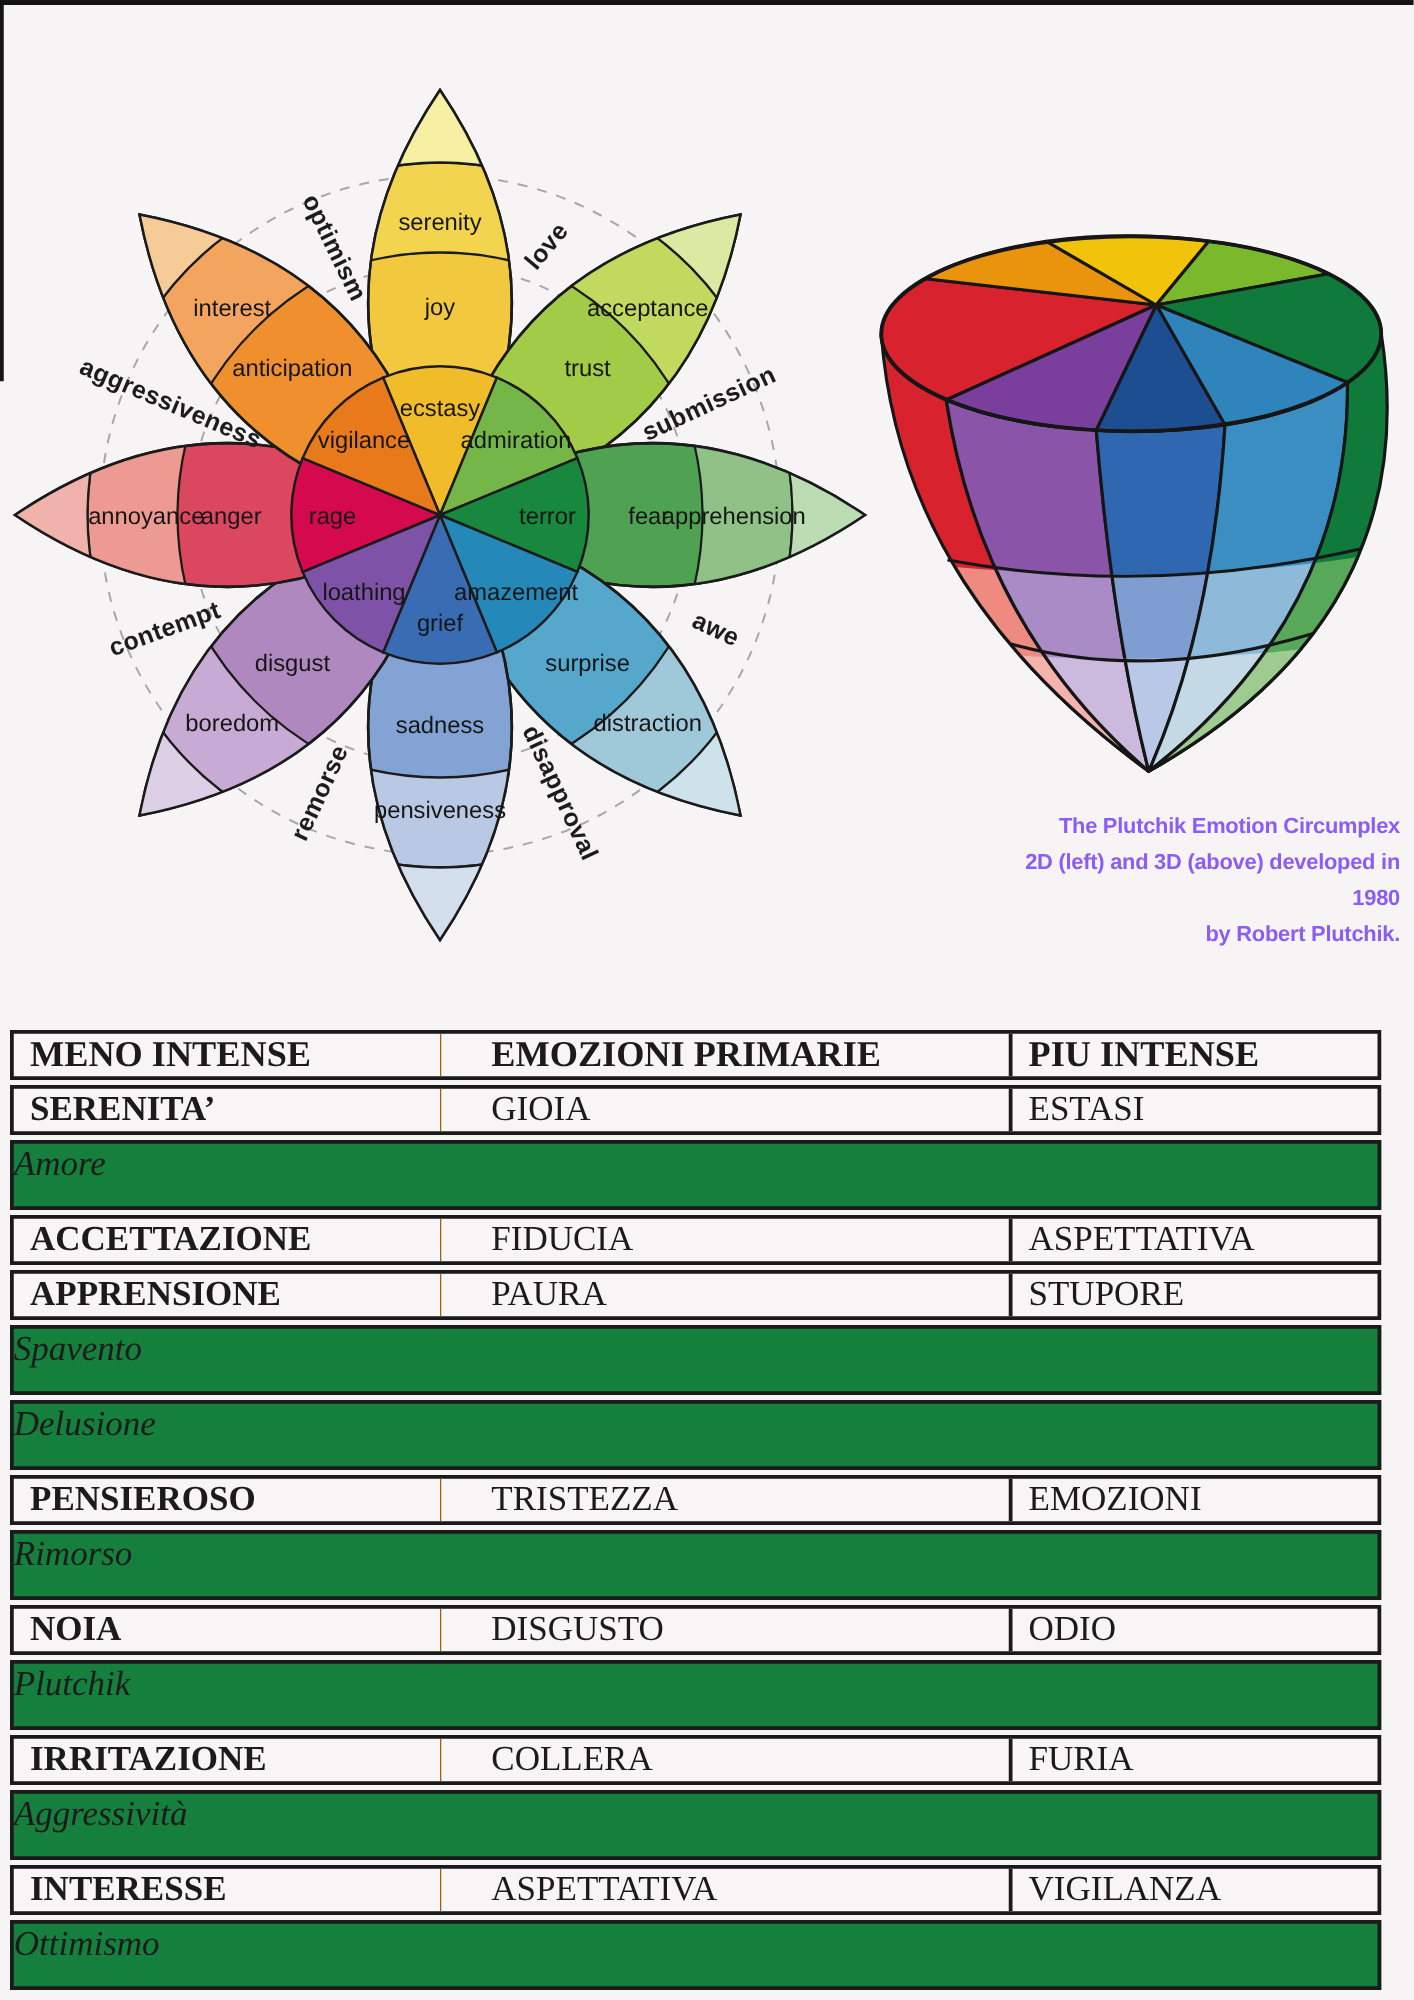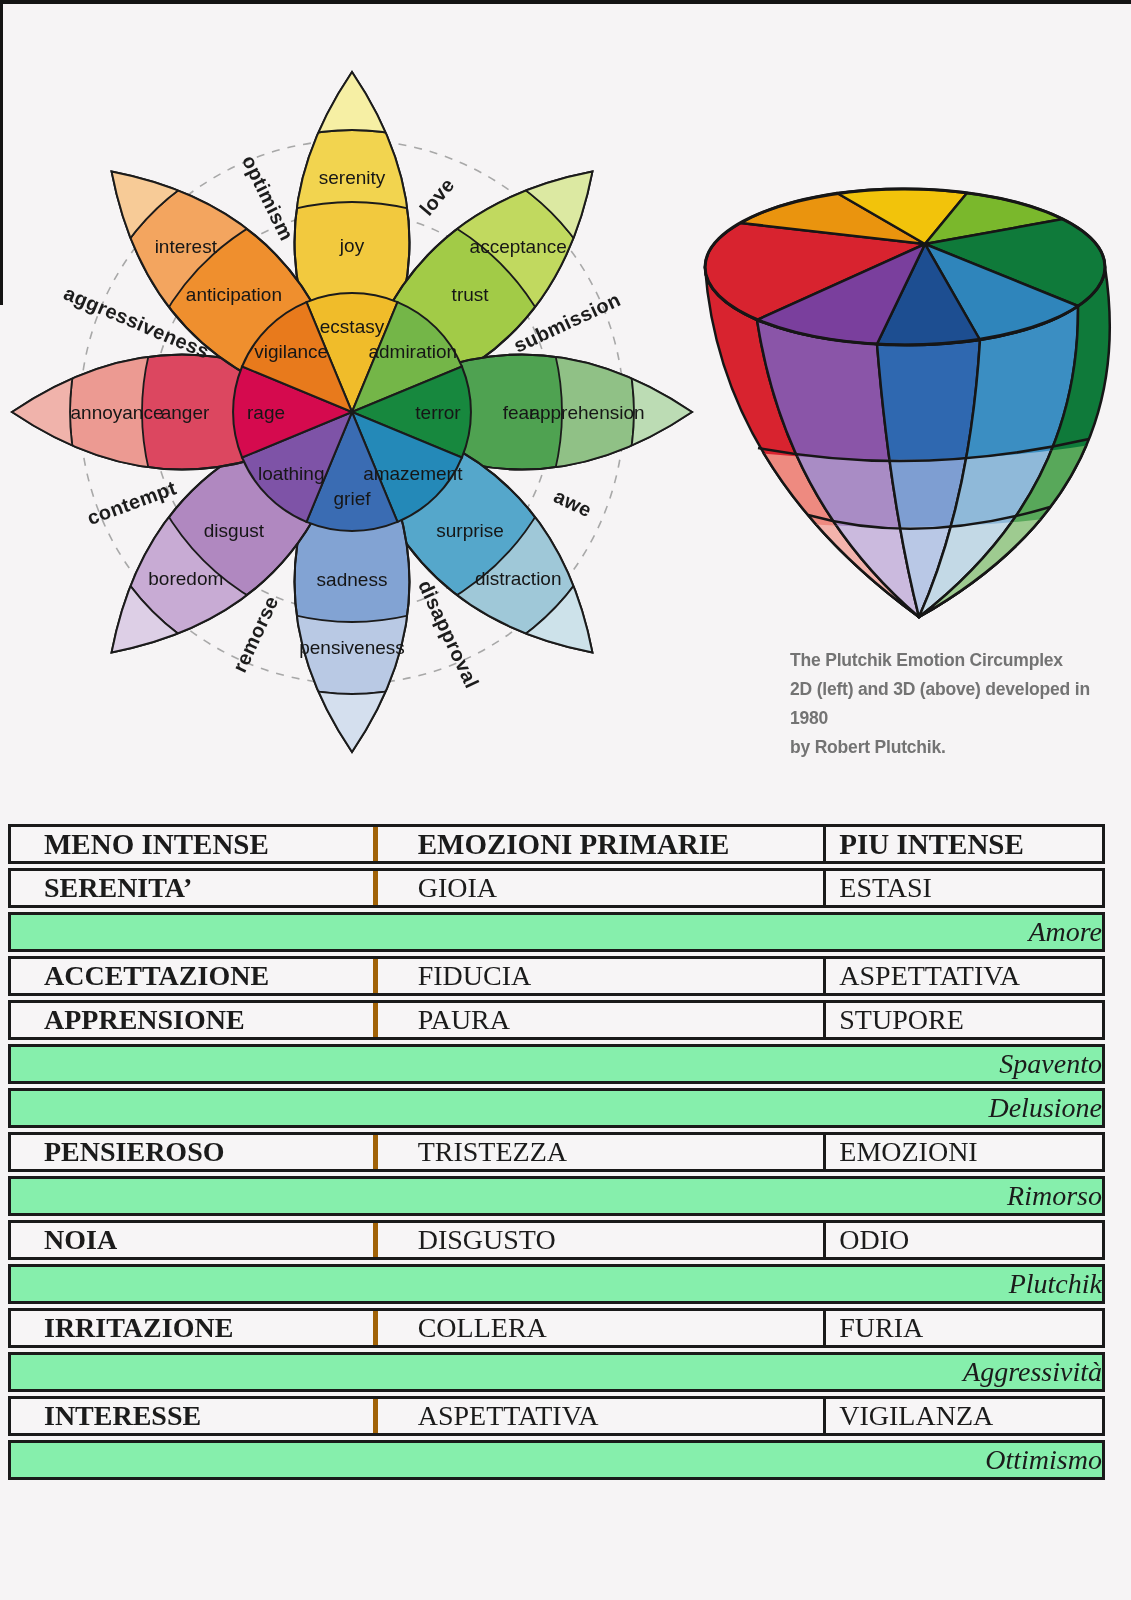--- a/index.html
+++ b/index.html
@@ -12,41 +12,42 @@
   .frame-left{position:absolute;left:0;top:0;width:3px;height:305px;background:#141414;}
 
   #wheel-svg{position:absolute;left:0;top:60px;width:710px;height:700px;}
   .seg-label{font-family:"Liberation Sans",sans-serif;font-size:19px;fill:#161616;}
   .dyad-label{font-family:"Liberation Sans",sans-serif;font-size:20px;font-weight:700;fill:#1c1c1c;letter-spacing:0.4px;}
 
   #cone-svg{position:absolute;left:690px;top:172px;width:430px;height:460px;}
 
   #figure-caption{
     position:absolute;left:790px;top:646px;width:330px;
-    font-weight:700;font-size:17.5px;line-height:29px;color:#737373;
+    font-weight:700;font-size:17.5px;line-height:29px;color:#8b5cf6;
     letter-spacing:-0.2px;
+    text-align:right;
   }
 
   #emotion-table{
     position:absolute;left:8px;top:824px;width:1097px;
     font-family:"Liberation Serif",serif;color:#1b1b1b;
   }
   #emotion-table *{box-sizing:border-box;}
   .t-row{
     display:flex;align-items:center;height:40px;margin-bottom:4px;
     border:3px solid #1a1a1a;background:#f7f5f6;
   }
-  .t-cell{height:100%;display:flex;align-items:center;padding-left:13px;font-size:28px;margin-left:20px;}
+  .t-cell{height:100%;display:flex;align-items:center;padding-left:13px;font-size:28px;}
   .t-c1{width:342px;font-weight:bold;}
-  .t-c2{width:456px;border-left:5px solid #a16207;padding-left:40px;}
+  .t-c2{width:456px;border-left:1px solid #a16207;padding-left:40px;}
   .t-c3{width:296px;border-left:3px solid #1a1a1a;text-align:right;}
   .t-head .t-cell{font-weight:700;font-size:29px;}
   .t-dyad{
-    display:block;height:40px;line-height:34px;margin-bottom:4px;text-align:right;
-    border:3px solid #1a1a1a;background:#86efac;
+    display:block;height:56px;line-height:34px;margin-bottom:4px;text-align:left;
+    border:3px solid #1a1a1a;background:#15803d;
     font-style:italic;font-size:28px;
   }
 </style>
 </head>
 <body>
 
 <div class="frame-top"></div>
 <div class="frame-left"></div>
 
 <svg id="wheel-svg" viewBox="0 0 710 700">

